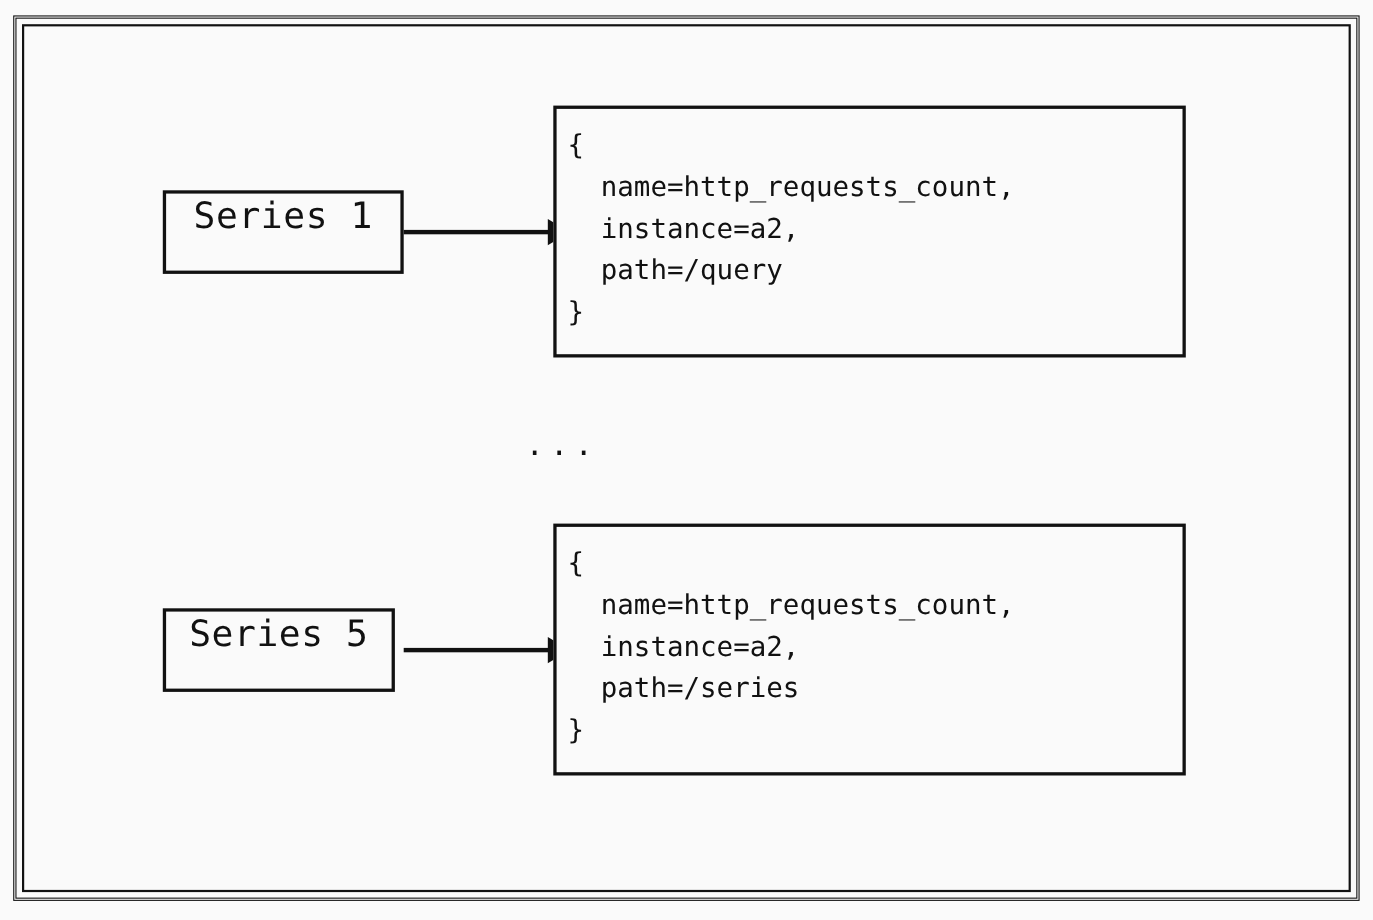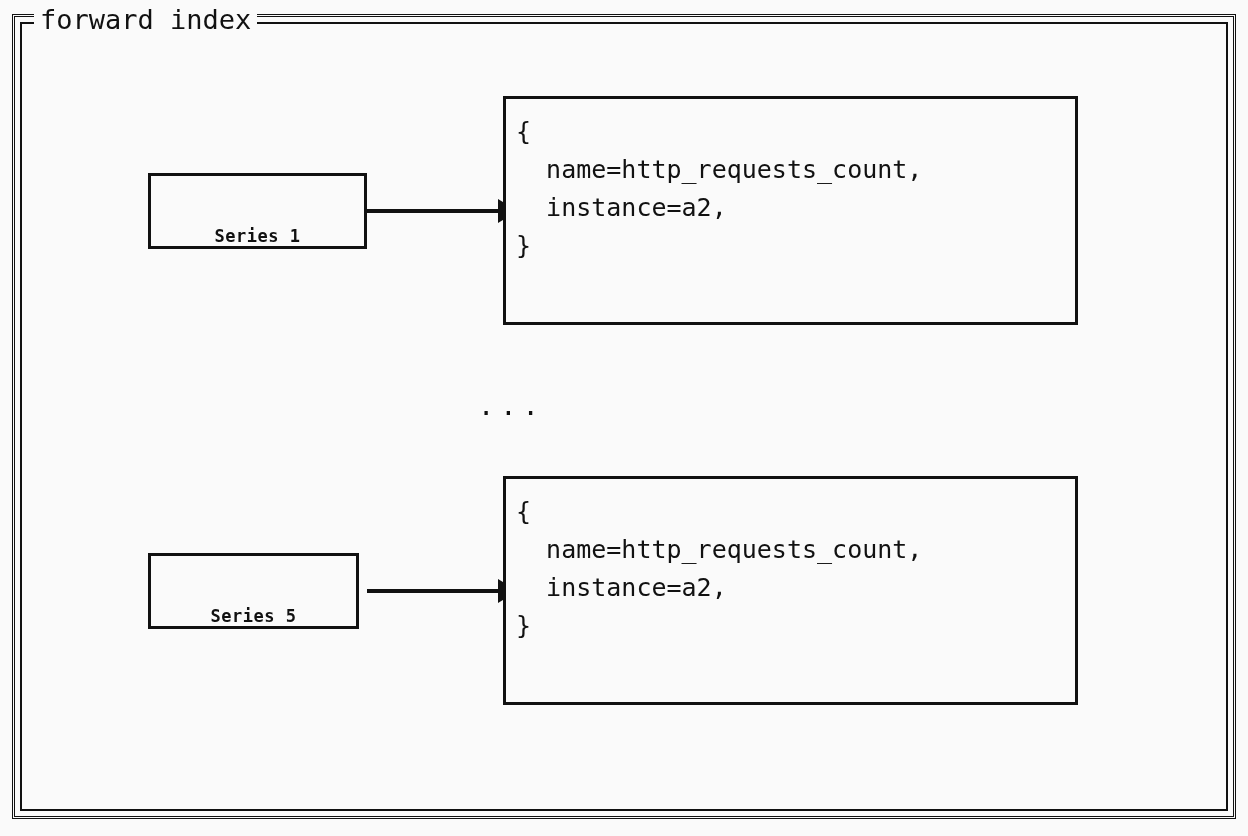--- a/index.html
+++ b/index.html
@@ -65,26 +65,25 @@
   .node {
     position: absolute;
     box-sizing: border-box;
     border: 3px solid #111111;
     background: #fafafa;
   }
 
   
   .series-box {
     display: flex;
-    align-items: flex-end;
+    align-items: flex-start;
     justify-content: center;
-    font-size: 17px;
+    font-size: 33px;
     letter-spacing: 0.5px;
     white-space: nowrap;
-    font-weight: bold;
   }
 
   
   .record-box {
     padding: 14px 0 14px 10px;
   }
   .record-line {
     font-size: 25px;
     line-height: 38px;
     white-space: pre;
@@ -118,45 +117,46 @@
 </style>
 </head>
 <body>
 
 <div id="diagram-canvas">
 
   <div class="outer-frame">
     <div class="outer-frame-inner"></div>
   </div>
 
-  <div class="frame-title">forward index</div>
 
   <div class="node series-box" style="left:148px; top:173px; width:219px; height:76px;">
     <span>Series 1</span>
   </div>
 
   <div class="arrow" style="left:367px; top:209px; width:133px;"></div>
   <div class="arrow-head" style="left:498px; top:199px;"></div>
 
   <div class="node record-box" style="left:503px; top:96px; width:575px; height:229px;">
     <div class="record-line">{</div>
     <div class="record-line">  name=http_requests_count,</div>
     <div class="record-line">  instance=a2,</div>
+    <div class="record-line">  path=/query</div>
     <div class="record-line">}</div>
   </div>
 
   <div class="ellipsis" style="left:478px; top:392px;">...</div>
 
   <div class="node series-box" style="left:148px; top:553px; width:211px; height:76px;">
     <span>Series 5</span>
   </div>
 
   <div class="arrow" style="left:367px; top:589px; width:133px;"></div>
   <div class="arrow-head" style="left:498px; top:579px;"></div>
 
   <div class="node record-box" style="left:503px; top:476px; width:575px; height:229px;">
     <div class="record-line">{</div>
     <div class="record-line">  name=http_requests_count,</div>
     <div class="record-line">  instance=a2,</div>
+    <div class="record-line">  path=/series</div>
     <div class="record-line">}</div>
   </div>
 
 </div>
 
 </body></html>

